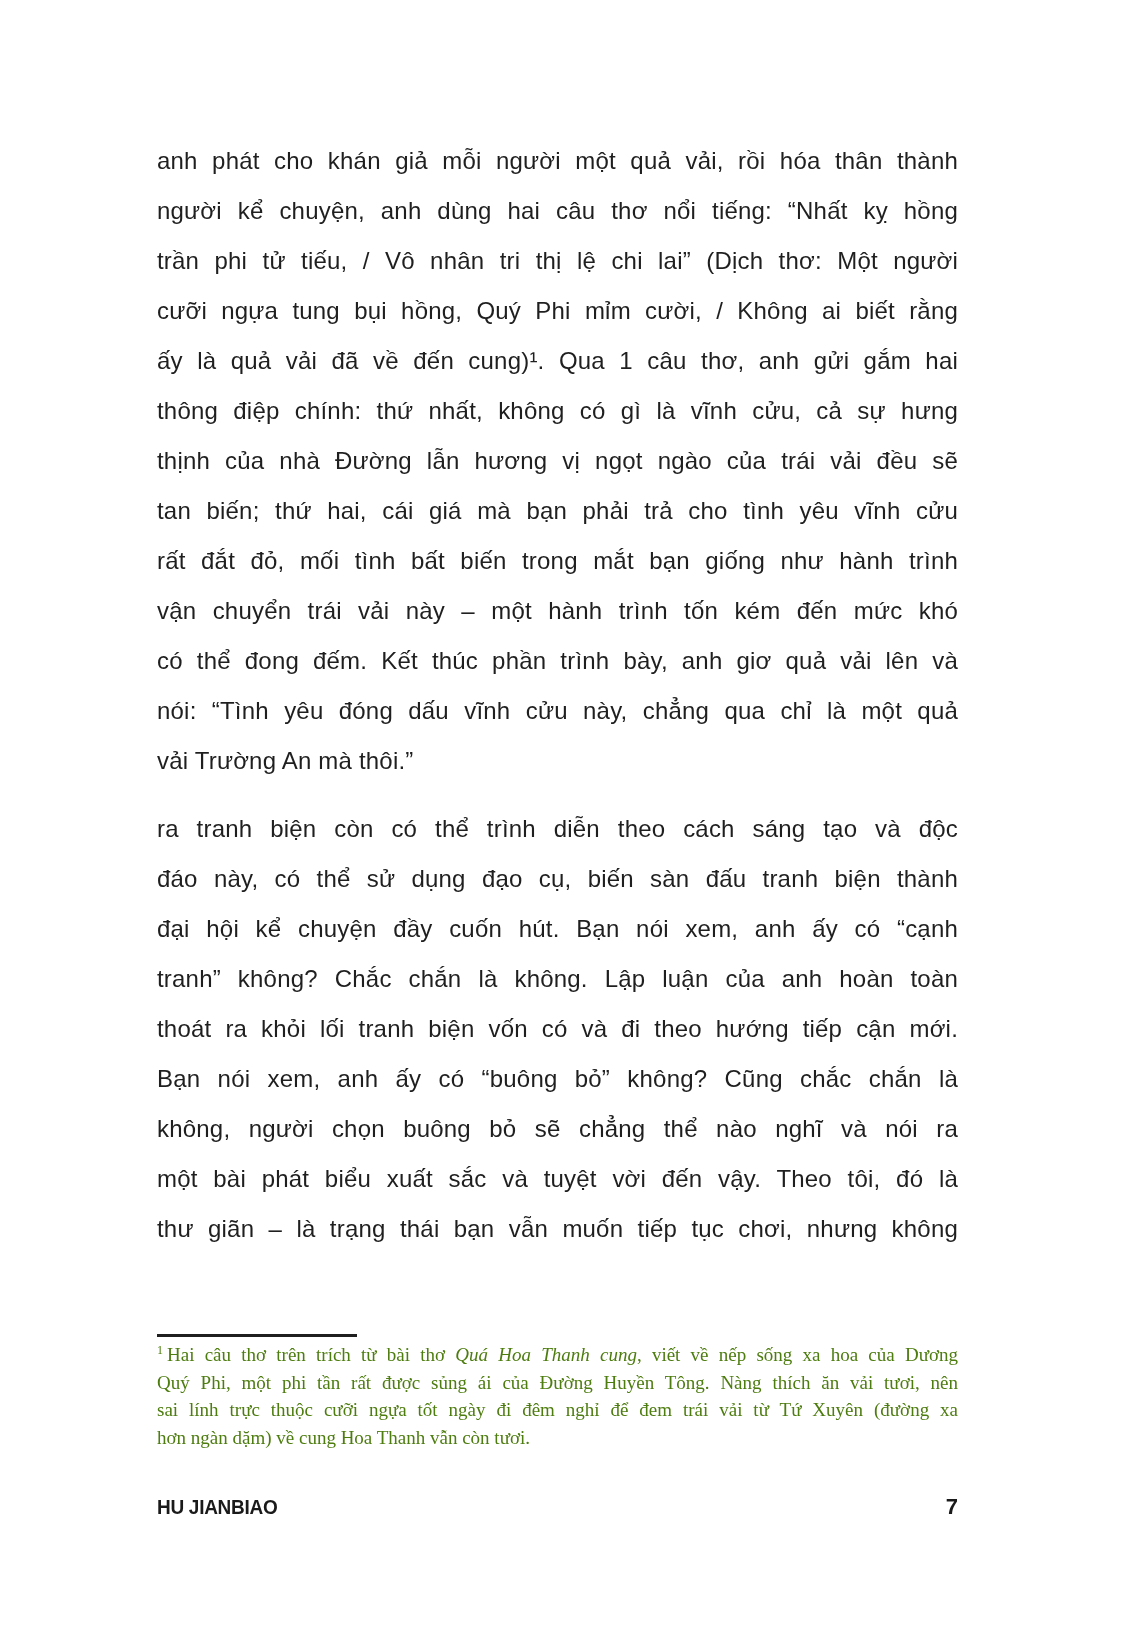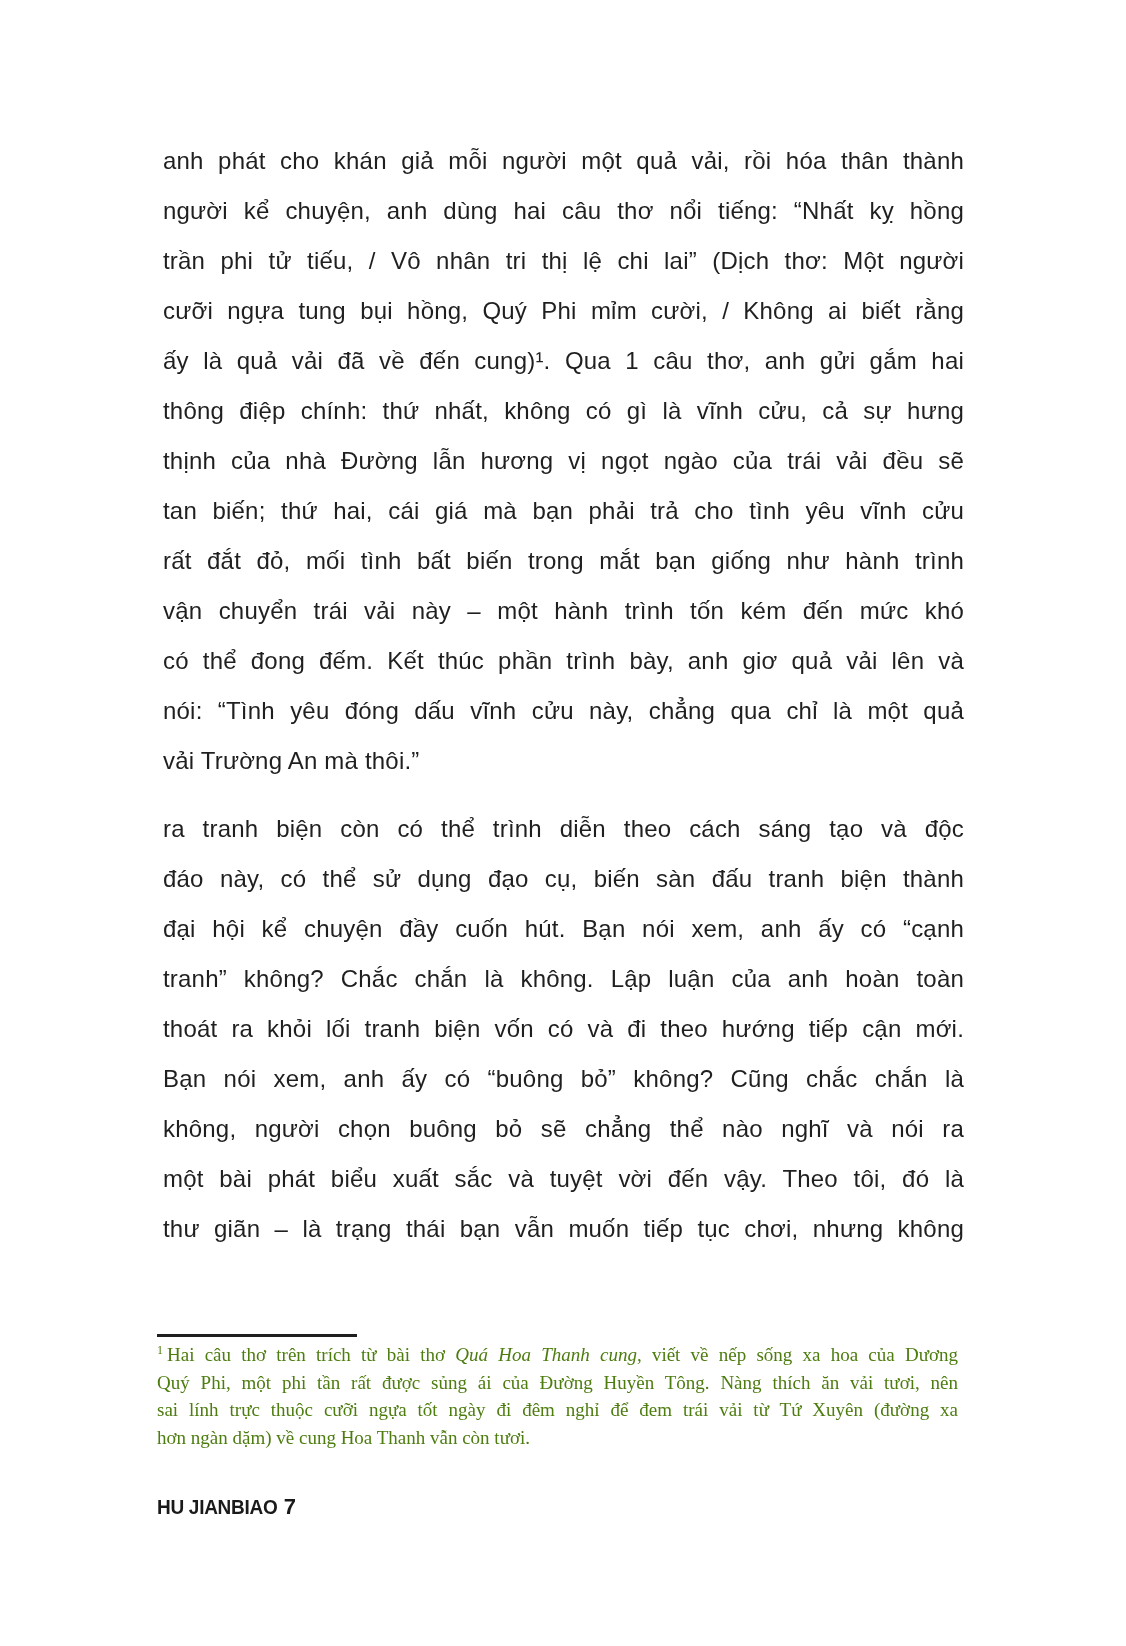--- a/index.html
+++ b/index.html
@@ -15,21 +15,20 @@
   .page {
     position: absolute;
     inset: 0;
     background: #ffffff;
   }
   .text-block {
     position: absolute;
     left: 157px;
     top: 136px;
     width: 801px;
-    margin-left: 6px;
   }
   .para { margin: 0; }
   .para + .para { margin-top: 18px; }
   .line {
     font-size: 24px;
     line-height: 50px;
     letter-spacing: 0.2px;
     text-align: justify;
     text-align-last: justify;
     white-space: normal;
@@ -74,20 +73,21 @@
     margin-right: 4px;
   }
   .fn-italic { font-style: italic; }
 
   .footer {
     position: absolute;
     left: 157px;
     top: 1494px;
     width: 801px;
     display: flex;
+    justify-content: space-between;
     align-items: baseline;
   }
   .footer-author {
     font-size: 20px;
     font-weight: bold;
     letter-spacing: -0.3px;
     transform: scaleX(0.95);
     transform-origin: left center;
     color: #1a1a1a;
   }

